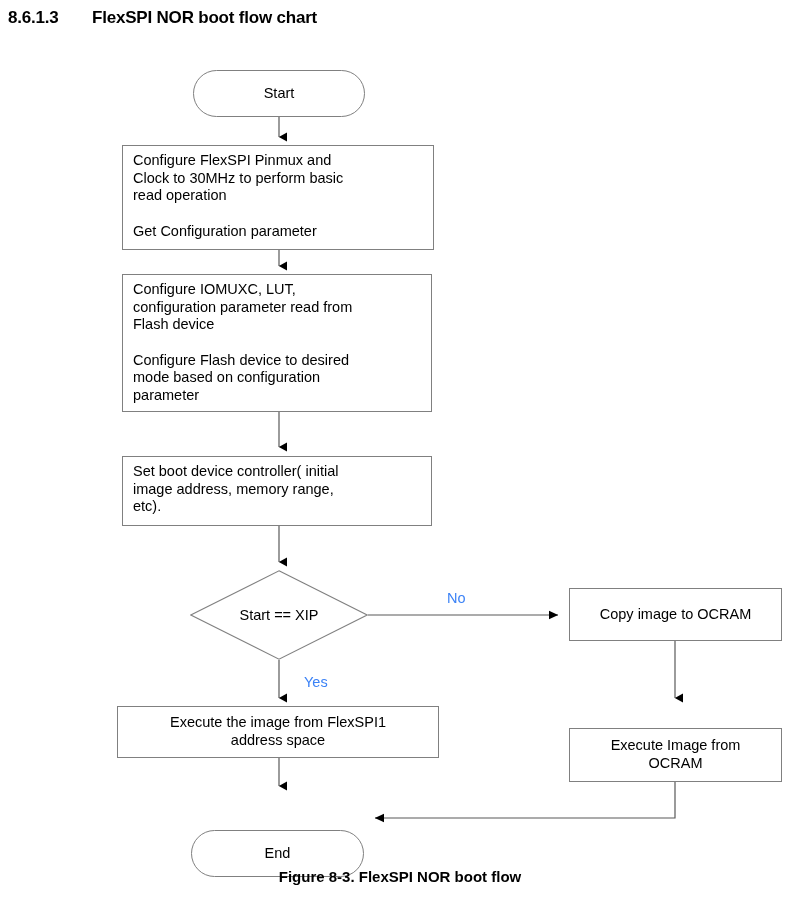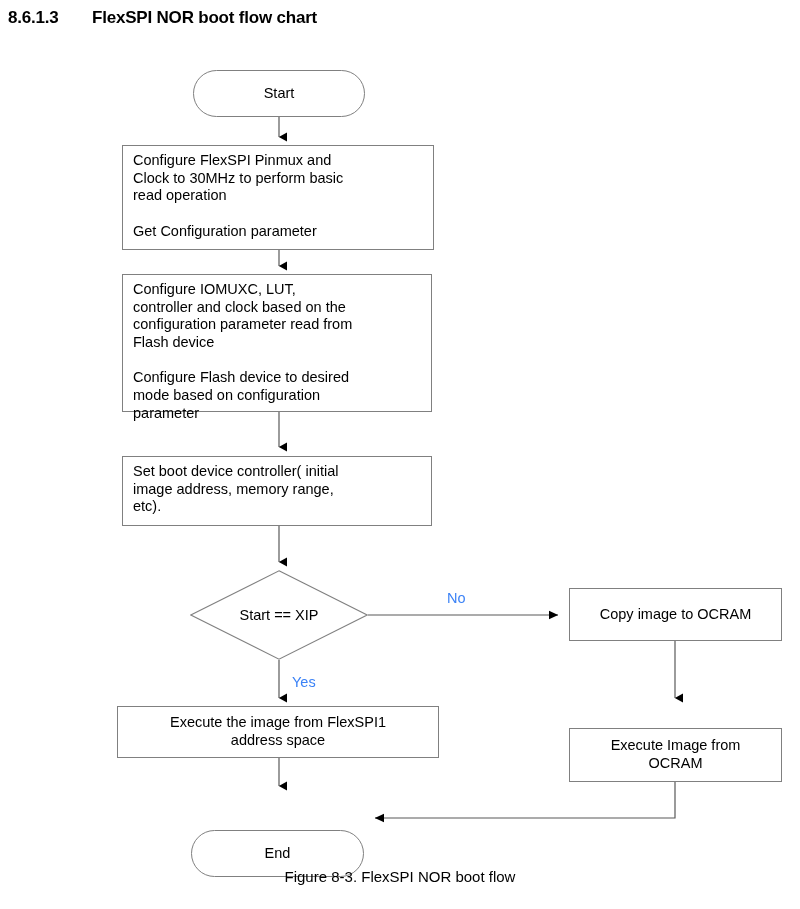--- a/index.html
+++ b/index.html
@@ -27,21 +27,21 @@
   }
   #heading .num { display: inline-block; width: 84px; }
 
   #caption {
     position: absolute;
     left: 0;
     top: 868px;
     width: 800px;
     text-align: center;
     font-size: 15px;
-    font-weight: normal;
+    font-weight: bold;
   }
 
   #flow {
     position: absolute;
     left: 0;
     top: 0;
     width: 800px;
     height: 909px;
   }
 
@@ -161,21 +161,20 @@
   <div class="node process" style="left:122px; top:145px; width:312px; height:105px;">
     <div>Configure FlexSPI Pinmux and</div>
     <div>Clock to 30MHz to perform basic</div>
     <div>read operation</div>
     <div class="blank-line"></div>
     <div>Get Configuration parameter</div>
   </div>
 
   <div class="node process" style="left:122px; top:274px; width:310px; height:138px;">
     <div>Configure IOMUXC, LUT,</div>
-    <div>controller and clock based on the</div>
     <div>configuration parameter read from</div>
     <div>Flash device</div>
     <div class="blank-line"></div>
     <div>Configure Flash device to desired</div>
     <div>mode based on configuration</div>
     <div>parameter</div>
   </div>
 
   <div class="node process" style="left:122px; top:456px; width:310px; height:70px;">
     <div>Set boot device controller( initial</div>
@@ -187,21 +186,21 @@
     <svg width="178" height="90" viewBox="0 0 178 90" xmlns="http://www.w3.org/2000/svg">
       <polygon points="89,0.8 177.2,45 89,89.2 0.8,45" fill="#ffffff" stroke="#808080" stroke-width="1.1"></polygon>
     </svg>
     <span class="dlabel">Start == XIP</span>
   </div>
 
   <div class="edge-label" style="left:447px; top:590px;">
     <span>No</span>
   </div>
 
-  <div class="edge-label" style="left:292px; top:674px;text-align:center;">
+  <div class="edge-label" style="left:304px; top:674px;text-align:center;">
     <span>Yes</span>
   </div>
 
   <div class="node process center" style="left:569px; top:588px; width:213px; height:53px;">
     <span>Copy image to OCRAM</span>
   </div>
 
   <div class="node process center" style="left:117px; top:706px; width:322px; height:52px;">
     <span>
       <span>Execute the image from FlexSPI1</span><br>

